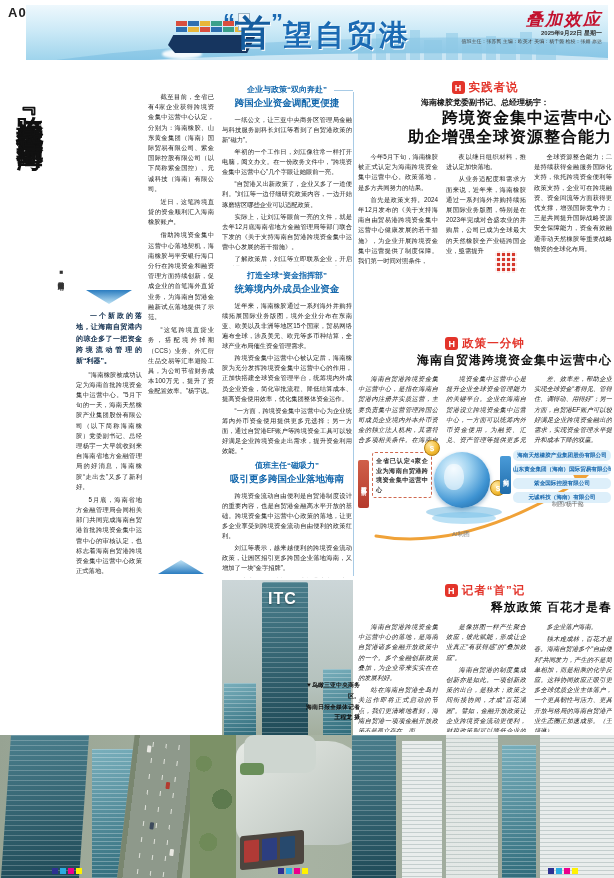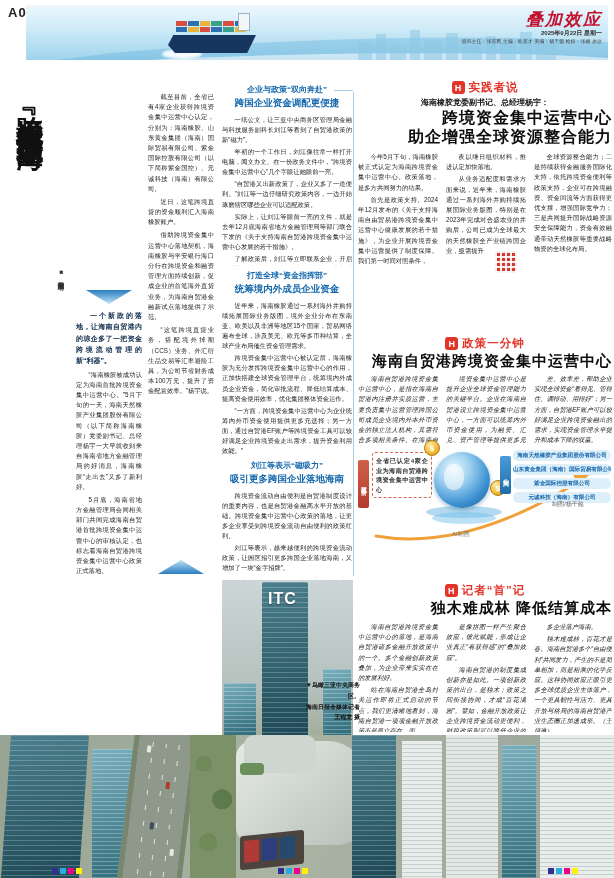--- a/index.html
+++ b/index.html
@@ -60,21 +60,21 @@
   .hrule-sec1{left:334px;top:90px;width:19px;height:1px;background:#a8cbe6;}
 
   
   .badge-row{left:358px;width:254px;display:flex;justify-content:center;align-items:center;gap:4px;}
   .hk-logo{width:13px;height:13px;background:#e3342a;border-radius:3px;color:#fff;
            font-size:9px;font-weight:900;display:flex;align-items:center;justify-content:center;flex:none;}
   .badge-label{font-size:11.5px;font-weight:900;color:#e3342a;letter-spacing:1px;}
   .sec-intro{left:358px;width:254px;text-align:center;font-size:8px;font-weight:bold;color:#111;}
   .sec-headline{left:358px;width:254px;text-align:right;font-weight:900;color:#0d0d0d;}
   .h16{font-size:16px;line-height:18px;letter-spacing:1px;}
-  .h15{font-size:15px;letter-spacing:1px;}
+  .h15{font-size:12px;letter-spacing:1px;}
   .rcol{width:80px;overflow:hidden;}
   .rcol p{margin:0 0 2px;font-size:6.3px;line-height:1.62;text-align:justify;text-indent:2em;color:#1c1c1c;}
   .italic p{font-style:italic;color:#222;}
   .rc1{left:358px;} .rc2{left:446px;} .rc3{left:534px;width:78px;}
   .qr{left:495px;top:251px;width:22px;height:22px;background:#d5372c;border-radius:3px;
       box-shadow:0 0 0 2px #fff;
       background-image:repeating-linear-gradient(0deg,rgba(255,255,255,.9) 0 2px,transparent 2px 5px),
                        repeating-linear-gradient(90deg,rgba(255,255,255,.9) 0 2px,transparent 2px 5px);
       background-blend-mode:lighten;}
 
@@ -178,20 +178,23 @@
       <i style="background:#2e6fb0;"></i>
         <i style="background:#e8b63a;"></i>
         <i style="background:#d94f3f;"></i>
         <i style="background:#2e6fb0;"></i>
         <i style="background:#3aa08a;"></i>
         <i style="background:#e8b63a;"></i>
     </div>
     <div class="bridge"></div>
     <div class="hull"></div>
   </div>
+  <div class="abs banner-title">
+    <span class="bq">“</span><span class="bchar">首</span><span class="bq">”</span><span class="brest">望自贸港</span>
+  </div>
   <div class="abs paper-name">叠加效应</div>
   <div class="abs date-line">2025年9月22日 星期一</div>
   <div class="abs staff-line">值班主任：张苏民 主编：欧英才 美编：杨千懿 检校：张媚 原达</div>
 </div>
 
 <div class="abs v-headline">跨境『资金指挥部』助琼企『出海』</div>
 <div class="abs v-byline">■ 海南日报全媒体记者 王培琳</div>
 
 <div class="abs lead-col col1">
   <div class="spacer"></div>
@@ -229,21 +232,21 @@
   <div class="kicker">打造全球“资金指挥部”</div>
   <div class="mtitle">统筹境内外成员企业资金</div>
   <div class="bodytxt">
     <p>近年来，海南橡胶通过一系列海外并购持续拓展国际业务版图，境外企业分布在东南亚、欧美以及非洲等地区15个国家，贸易网络遍布全球，涉及美元、欧元等多币种结算，全球产业布局催生资金管理需求。</p>
     <p>跨境资金集中运营中心被认定后，海南橡胶为充分发挥跨境资金集中运营中心的作用，正加快搭建全球资金管理平台，统筹境内外成员企业资金，简化审批流程、降低结算成本、提高资金使用效率，优化集团整体资金运作。</p>
     <p>“一方面，跨境资金集中运营中心为企业统筹内外币资金使用提供更多元选择；另一方面，通过自贸港EF账户等跨境资金工具可以较好满足企业跨境资金走出需求，提升资金利用效能。”</p>
   </div>
 </div>
 
 <div class="abs mid-sec" style="top:460px;height:118px;">
-  <div class="kicker">刘江等表示“磁吸力”</div>
+  <div class="kicker">值班主任“磁吸力”</div>
   <div class="mtitle">吸引更多跨国企业落地海南</div>
   <div class="bodytxt">
     <p>跨境资金流动自由便利是自贸港制度设计的重要内容，也是自贸港金融高水平开放的基础。跨境资金集中运营中心政策的落地，让更多企业享受到跨境资金流动自由便利的政策红利。</p>
     <p>刘江等表示，越来越便利的跨境资金流动政策，让园区招引更多跨国企业落地海南，又增加了一块“金字招牌”。</p>
     <p>栗真表示，跨境资金集中运营中心有助于跨国企业引入境外资金，整合分散的海外资产，通过全球化资产配置策略实现风险分散与收益提升，达成全球资金“可规可测、可视可控、可调可用、高效利用”的目标，为公司全球业务的拓展提供有力支撑。</p>
 
   </div>
 </div>
 
 <div class="abs badge-row" style="top:80px;">
@@ -304,21 +307,21 @@
   <div class="company-pill">山东黄金集团（海南）国际贸易有限公司</div>
   <div class="company-pill">紫金国际控股有限公司</div>
   <div class="company-pill">元诚科技（海南）有限公司</div>
 </div>
 <div class="abs info-credit">制图/杨千懿</div>
 
 <div class="abs badge-row" style="top:583px;">
   <span class="hk-logo">H</span>
   <span class="badge-label">记者“首”记</span>
 </div>
-<div class="abs sec-headline h15" style="top:599px;">独木难成林 降低结算成本</div>
+<div class="abs sec-headline h15" style="top:599px;">释放政策 百花才是春</div>
 
 <div class="abs rcol rc1 italic" style="top:622px;height:110px;">
   <p>海南自贸港跨境资金集中运营中心的落地，是海南自贸港诸多金融开放政策中的一个。多个金融创新政策叠加，为企业带来实实在在的发展利好。</p>
   <p>站在海南自贸港全岛封关运作即将正式启动的节点，我们更清晰地看到，海南自贸港一项项金融开放政策不是孤立存在，而</p>
 </div>
 <div class="abs rcol rc2 italic" style="top:622px;height:110px;">
   <p>是像拼图一样产生聚合效应，彼此赋能，形成让企业真正“有获得感”的“叠加效应”。</p>
   <p>海南自贸港的制度集成创新亦是如此。一项创新政策的出台，是独木；政策之间衔接协同，才成“百花满园”。譬如，金融开放政策让企业跨境资金流动更便利，财税政策则可以降低企业的运行成本，两者协同发力，才能吸引更</p>
 </div>
 <div class="abs rcol rc3 italic" style="top:622px;height:110px;">

